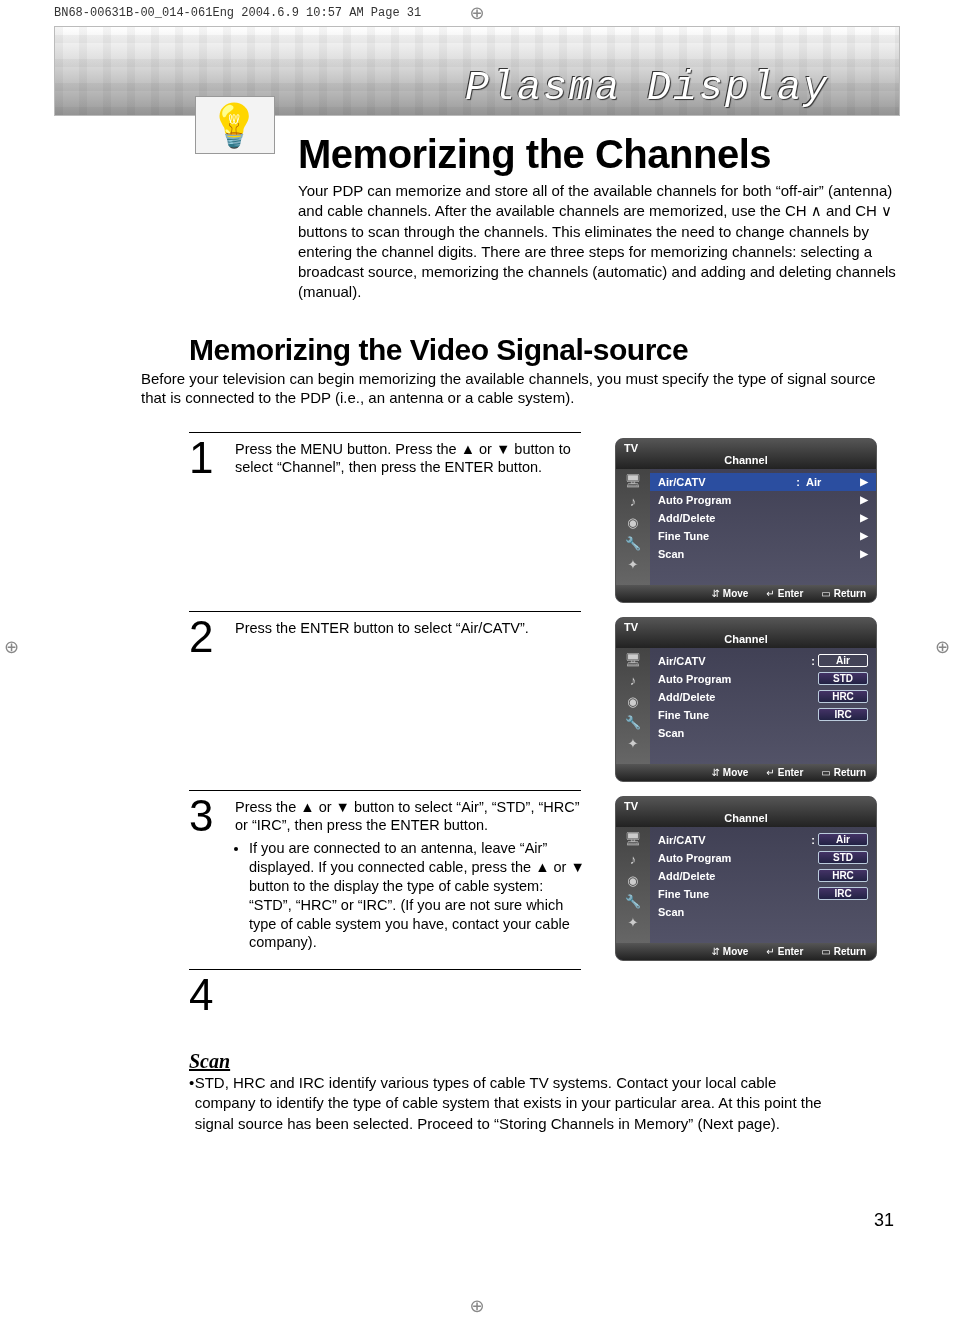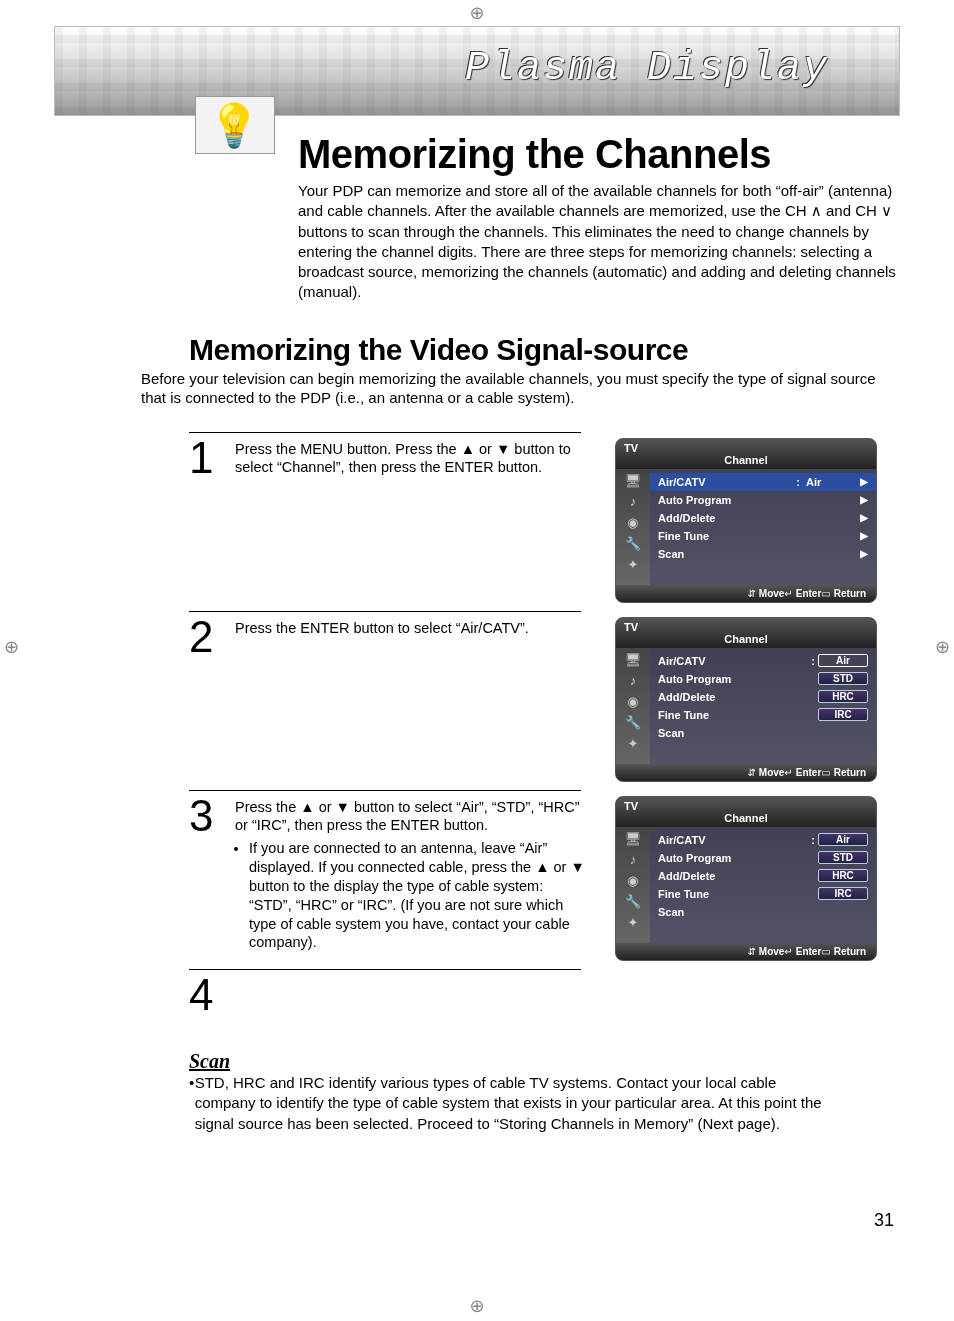--- a/index.html
+++ b/index.html
@@ -42,21 +42,21 @@
   }
   .banner::before {
     content:"";
     position:absolute; inset:0;
     background:
       repeating-linear-gradient(90deg, rgba(0,0,0,.04) 0 8px, rgba(0,0,0,0) 8px 24px),
       repeating-linear-gradient(0deg, rgba(0,0,0,.04) 0 8px, rgba(0,0,0,0) 8px 24px);
   }
   .banner-title {
     position: absolute;
-    right: 70px; bottom: 24px;
+    right: 70px; bottom: 4px;
     font-family: "Courier New", monospace;
     font-style: italic;
     font-size: 40px;
     color: #fff;
     text-shadow: -1px -1px 0 #333, 1px 1px 1px #333;
     letter-spacing: 2px;
   }
   .bulb {
     position: absolute;
     left: 195px; top: 96px;
@@ -168,20 +168,21 @@
     border-radius: 2px;
     font-size:10px;
     font-weight:700;
     min-width: 30px;
     text-align:center;
   }
   .osd-optbox.boxed { border:1px solid #fff; background:transparent; }
   .osd-foot {
     display: flex;
     justify-content: flex-end;
+    gap: 18px;
     padding: 3px 10px;
     font-weight: 700;
     font-size: 10px;
     background: linear-gradient(#555, #222);
   }
   .osd-foot span::before {
     content: attr(data-icon);
     margin-right: 3px;
     font-weight: normal;
   }
@@ -202,20 +203,21 @@
     right: 60px;
     bottom: 90px;
     font-size: 18px;
   }
 </style>
 </head>
 <body>
 
 <div class="page">
 
+  <div class="print-tag">BN68-00631B-00_014-061Eng  2004.6.9  10:57 AM  Page 31</div>
   <span class="cropmark cropmark-tc">⊕</span>
   <span class="cropmark cropmark-bc">⊕</span>
   <span class="cropmark cropmark-ml">⊕</span>
   <span class="cropmark cropmark-mr">⊕</span>
 
   <div class="content">
 
     <div class="banner">
       <div class="banner-title">Plasma Display</div>
     </div>

